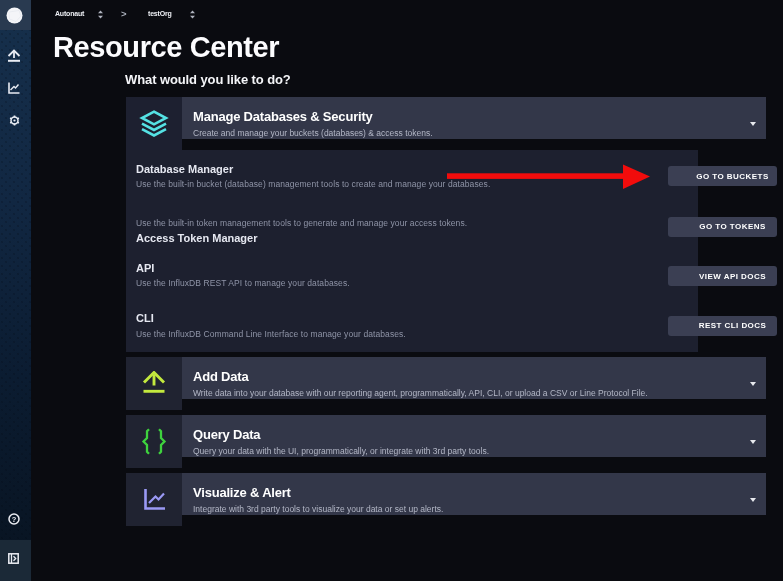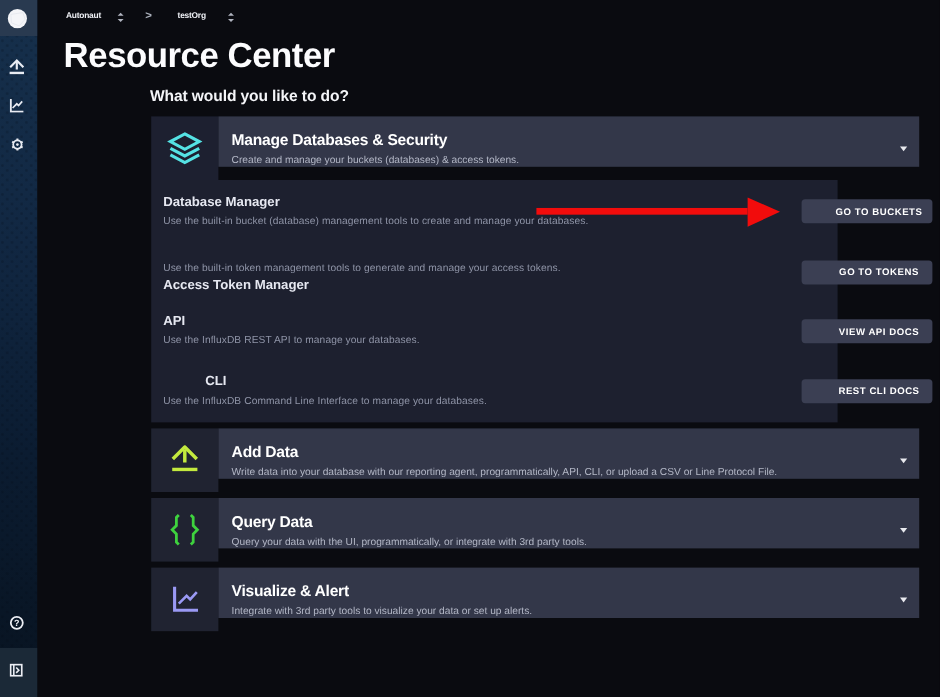--- a/index.html
+++ b/index.html
@@ -129,21 +129,21 @@
     <div class="btn" style="top:16px;">GO TO BUCKETS</div>
 
     <div class="rtitle" style="top:61px;margin-top:21px;">Access Token Manager</div>
     <div class="rsub" style="top:68px;">Use the built-in token management tools to generate and manage your access tokens.</div>
     <div class="btn" style="top:66.5px;">GO TO TOKENS</div>
 
     <div class="rtitle" style="top:111.5px;">API</div>
     <div class="rsub" style="top:128px;">Use the InfluxDB REST API to manage your databases.</div>
     <div class="btn" style="top:116px;">VIEW API DOCS</div>
 
-    <div class="rtitle" style="top:161.5px;margin-left:35px;">CLI</div>
+    <div class="rtitle" style="top:161.5px;">CLI</div>
     <div class="rsub" style="top:178.5px;">Use the InfluxDB Command Line Interface to manage your databases.</div>
     <div class="btn" style="top:165.5px;">REST CLI DOCS</div>
   </div>
 
   <svg class="abs" style="left:440px;top:160px;" width="220" height="34" viewBox="0 0 220 34">
     <rect x="7" y="13.3" width="176" height="5.6" fill="#f20c0c"></rect>
     <polygon points="183,4.5 183,29 210,16.4" fill="#f20c0c"></polygon>
   </svg>
 
   <div class="card" style="top:357px;text-align:center;">

